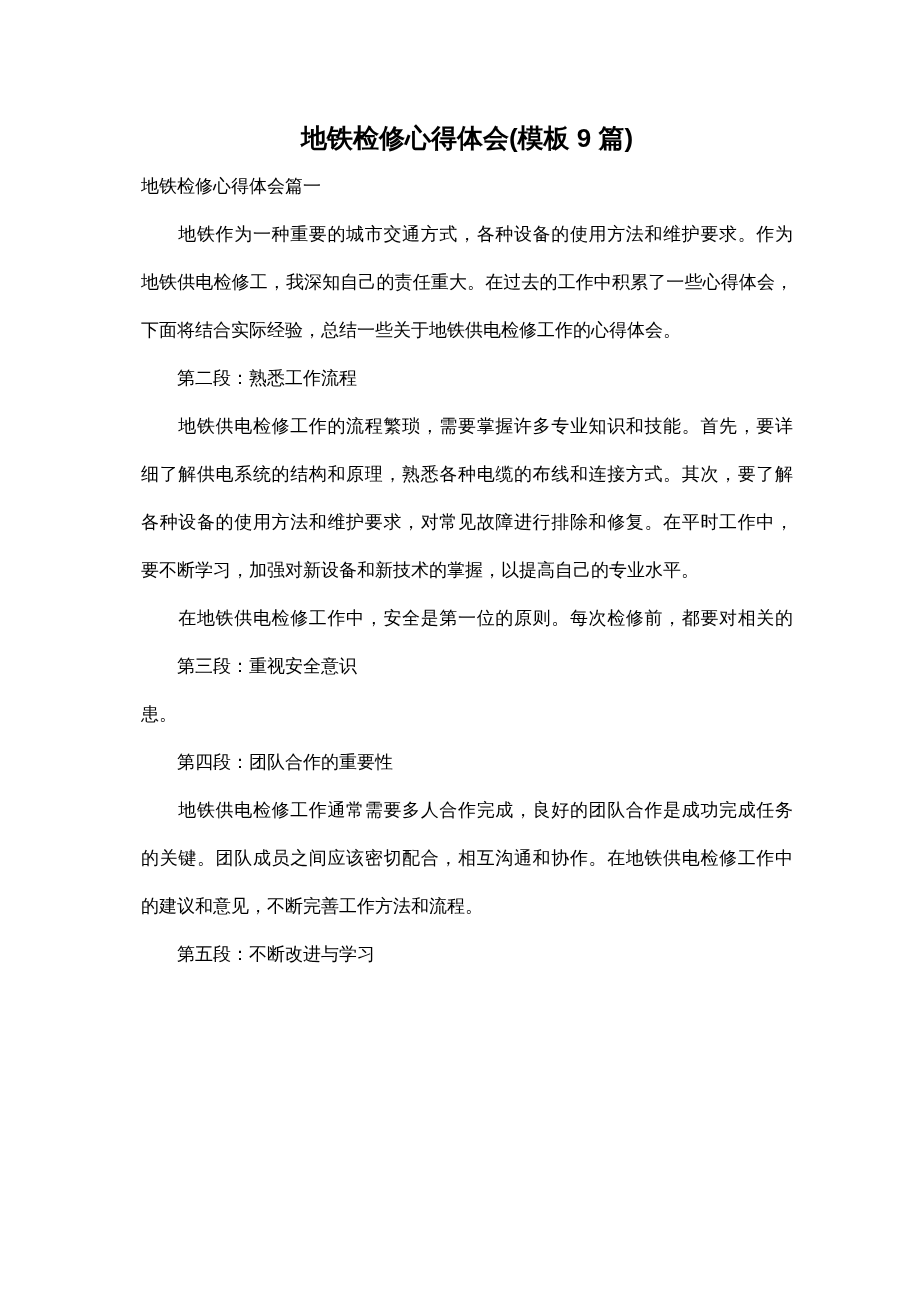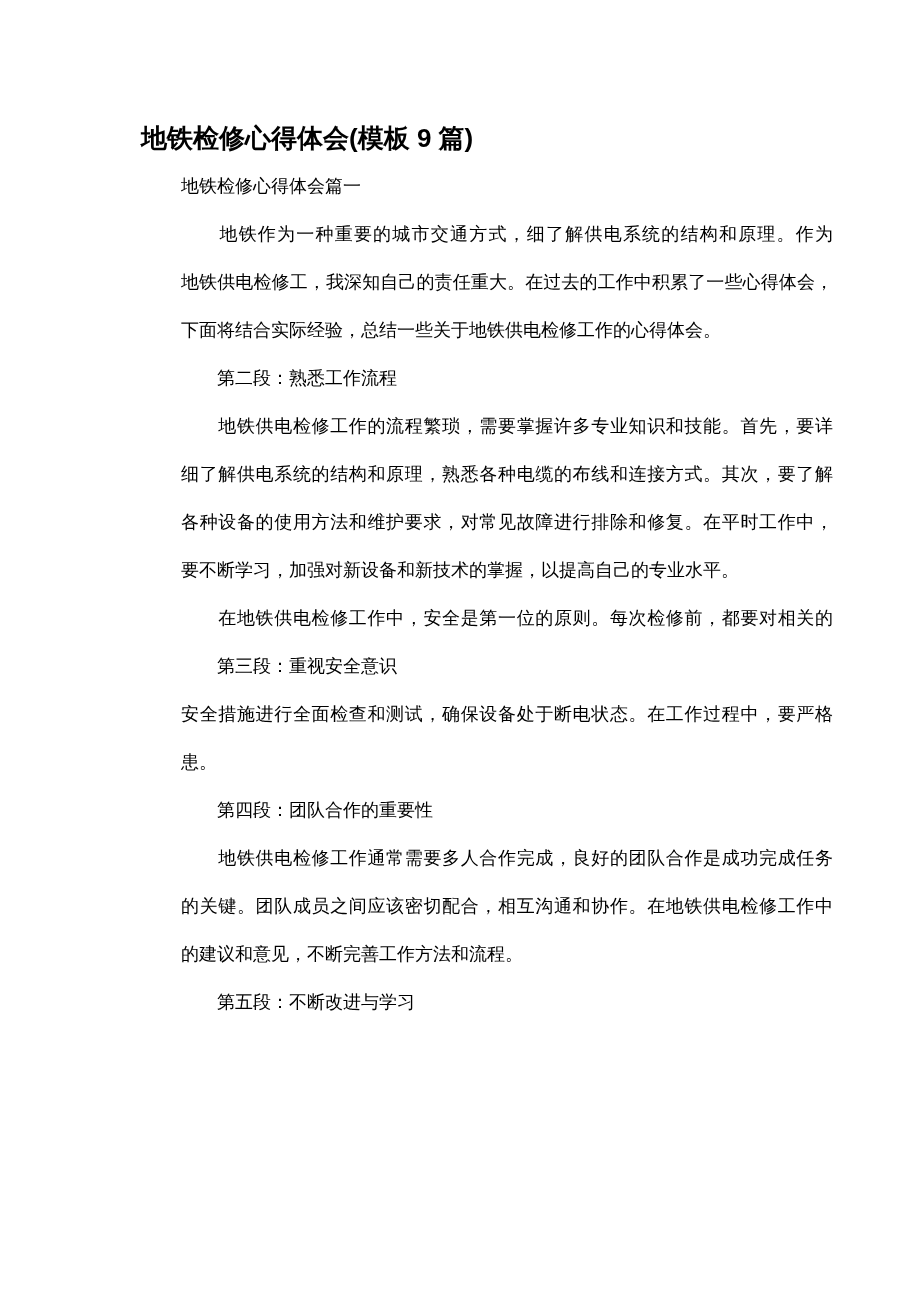--- a/index.html
+++ b/index.html
@@ -21,27 +21,26 @@
     left: 141px;
     top: 114px;
     width: 652px;
   }
   .title {
     margin: 0;
     height: 48px;
     line-height: 48px;
     font-size: 26px;
     font-weight: 700;
-    text-align: left;
+    text-align: center;
     white-space: nowrap;
     color: #000000;
   }
   .doc-body {
     width: 652px;
-    margin-left: 40px;
   }
   .line {
     height: 48px;
     line-height: 48px;
     font-size: 18px;
     font-weight: 400;
     white-space: nowrap;
     color: #000000;
     overflow: visible;
   }
@@ -52,31 +51,30 @@
   }
 </style>
 </head>
 <body>
 
 <div class="page">
   <div class="content">
     <h1 class="title">地铁检修心得体会(模板 9 篇)</h1>
     <div class="doc-body" id="doc-body">
         <div class="line">地铁检修心得体会篇一</div>
-        <div class="line fill">　　地铁作为一种重要的城市交通方式，细了解供电系统的结构和原理。作为</div>
+        <div class="line fill">　　地铁作为一种重要的城市交通方式，各种设备的使用方法和维护要求。作为</div>
         <div class="line fill">地铁供电检修工，我深知自己的责任重大。在过去的工作中积累了一些心得体会，</div>
         <div class="line">下面将结合实际经验，总结一些关于地铁供电检修工作的心得体会。</div>
         <div class="line">　　第二段：熟悉工作流程</div>
         <div class="line fill">　　地铁供电检修工作的流程繁琐，需要掌握许多专业知识和技能。首先，要详</div>
         <div class="line fill">细了解供电系统的结构和原理，熟悉各种电缆的布线和连接方式。其次，要了解</div>
         <div class="line fill">各种设备的使用方法和维护要求，对常见故障进行排除和修复。在平时工作中，</div>
         <div class="line">要不断学习，加强对新设备和新技术的掌握，以提高自己的专业水平。</div>
         <div class="line fill">　　在地铁供电检修工作中，安全是第一位的原则。每次检修前，都要对相关的</div>
         <div class="line">　　第三段：重视安全意识</div>
-        <div class="line fill">安全措施进行全面检查和测试，确保设备处于断电状态。在工作过程中，要严格</div>
         <div class="line">患。</div>
         <div class="line">　　第四段：团队合作的重要性</div>
         <div class="line fill">　　地铁供电检修工作通常需要多人合作完成，良好的团队合作是成功完成任务</div>
         <div class="line fill">的关键。团队成员之间应该密切配合，相互沟通和协作。在地铁供电检修工作中</div>
         <div class="line">的建议和意见，不断完善工作方法和流程。</div>
         <div class="line">　　第五段：不断改进与学习</div>
       </div>
   </div>
 </div>
 

